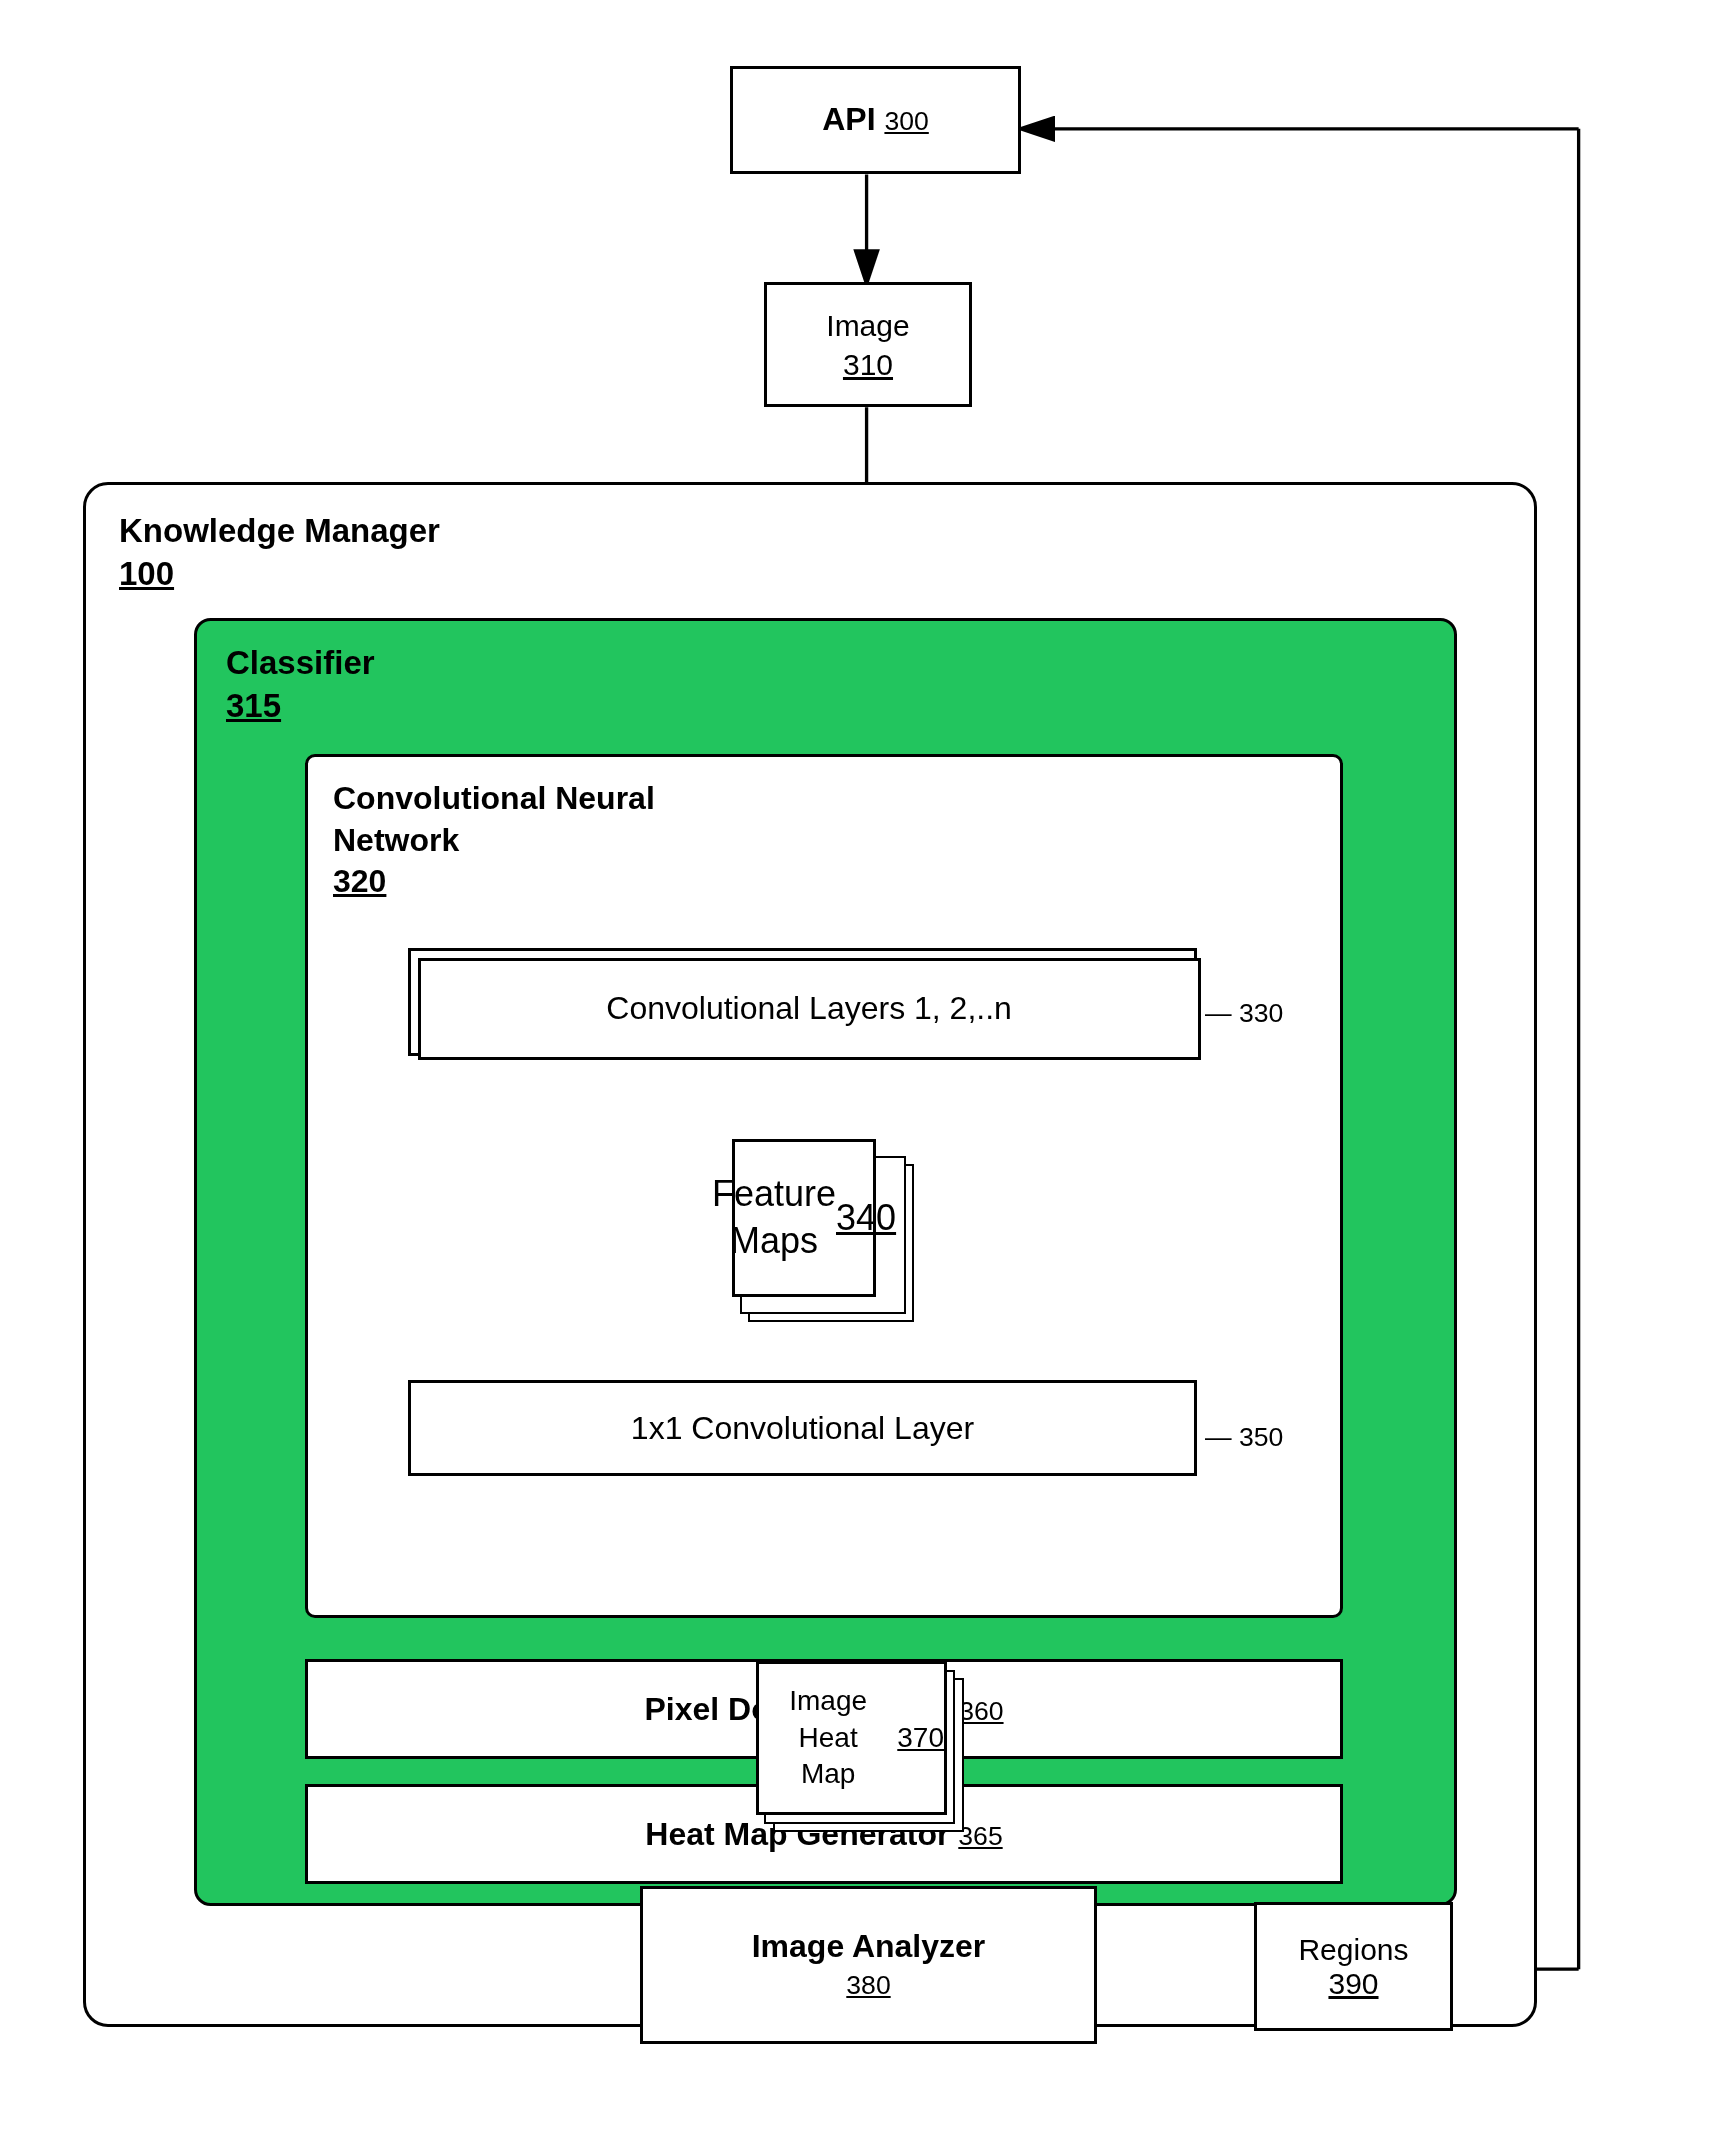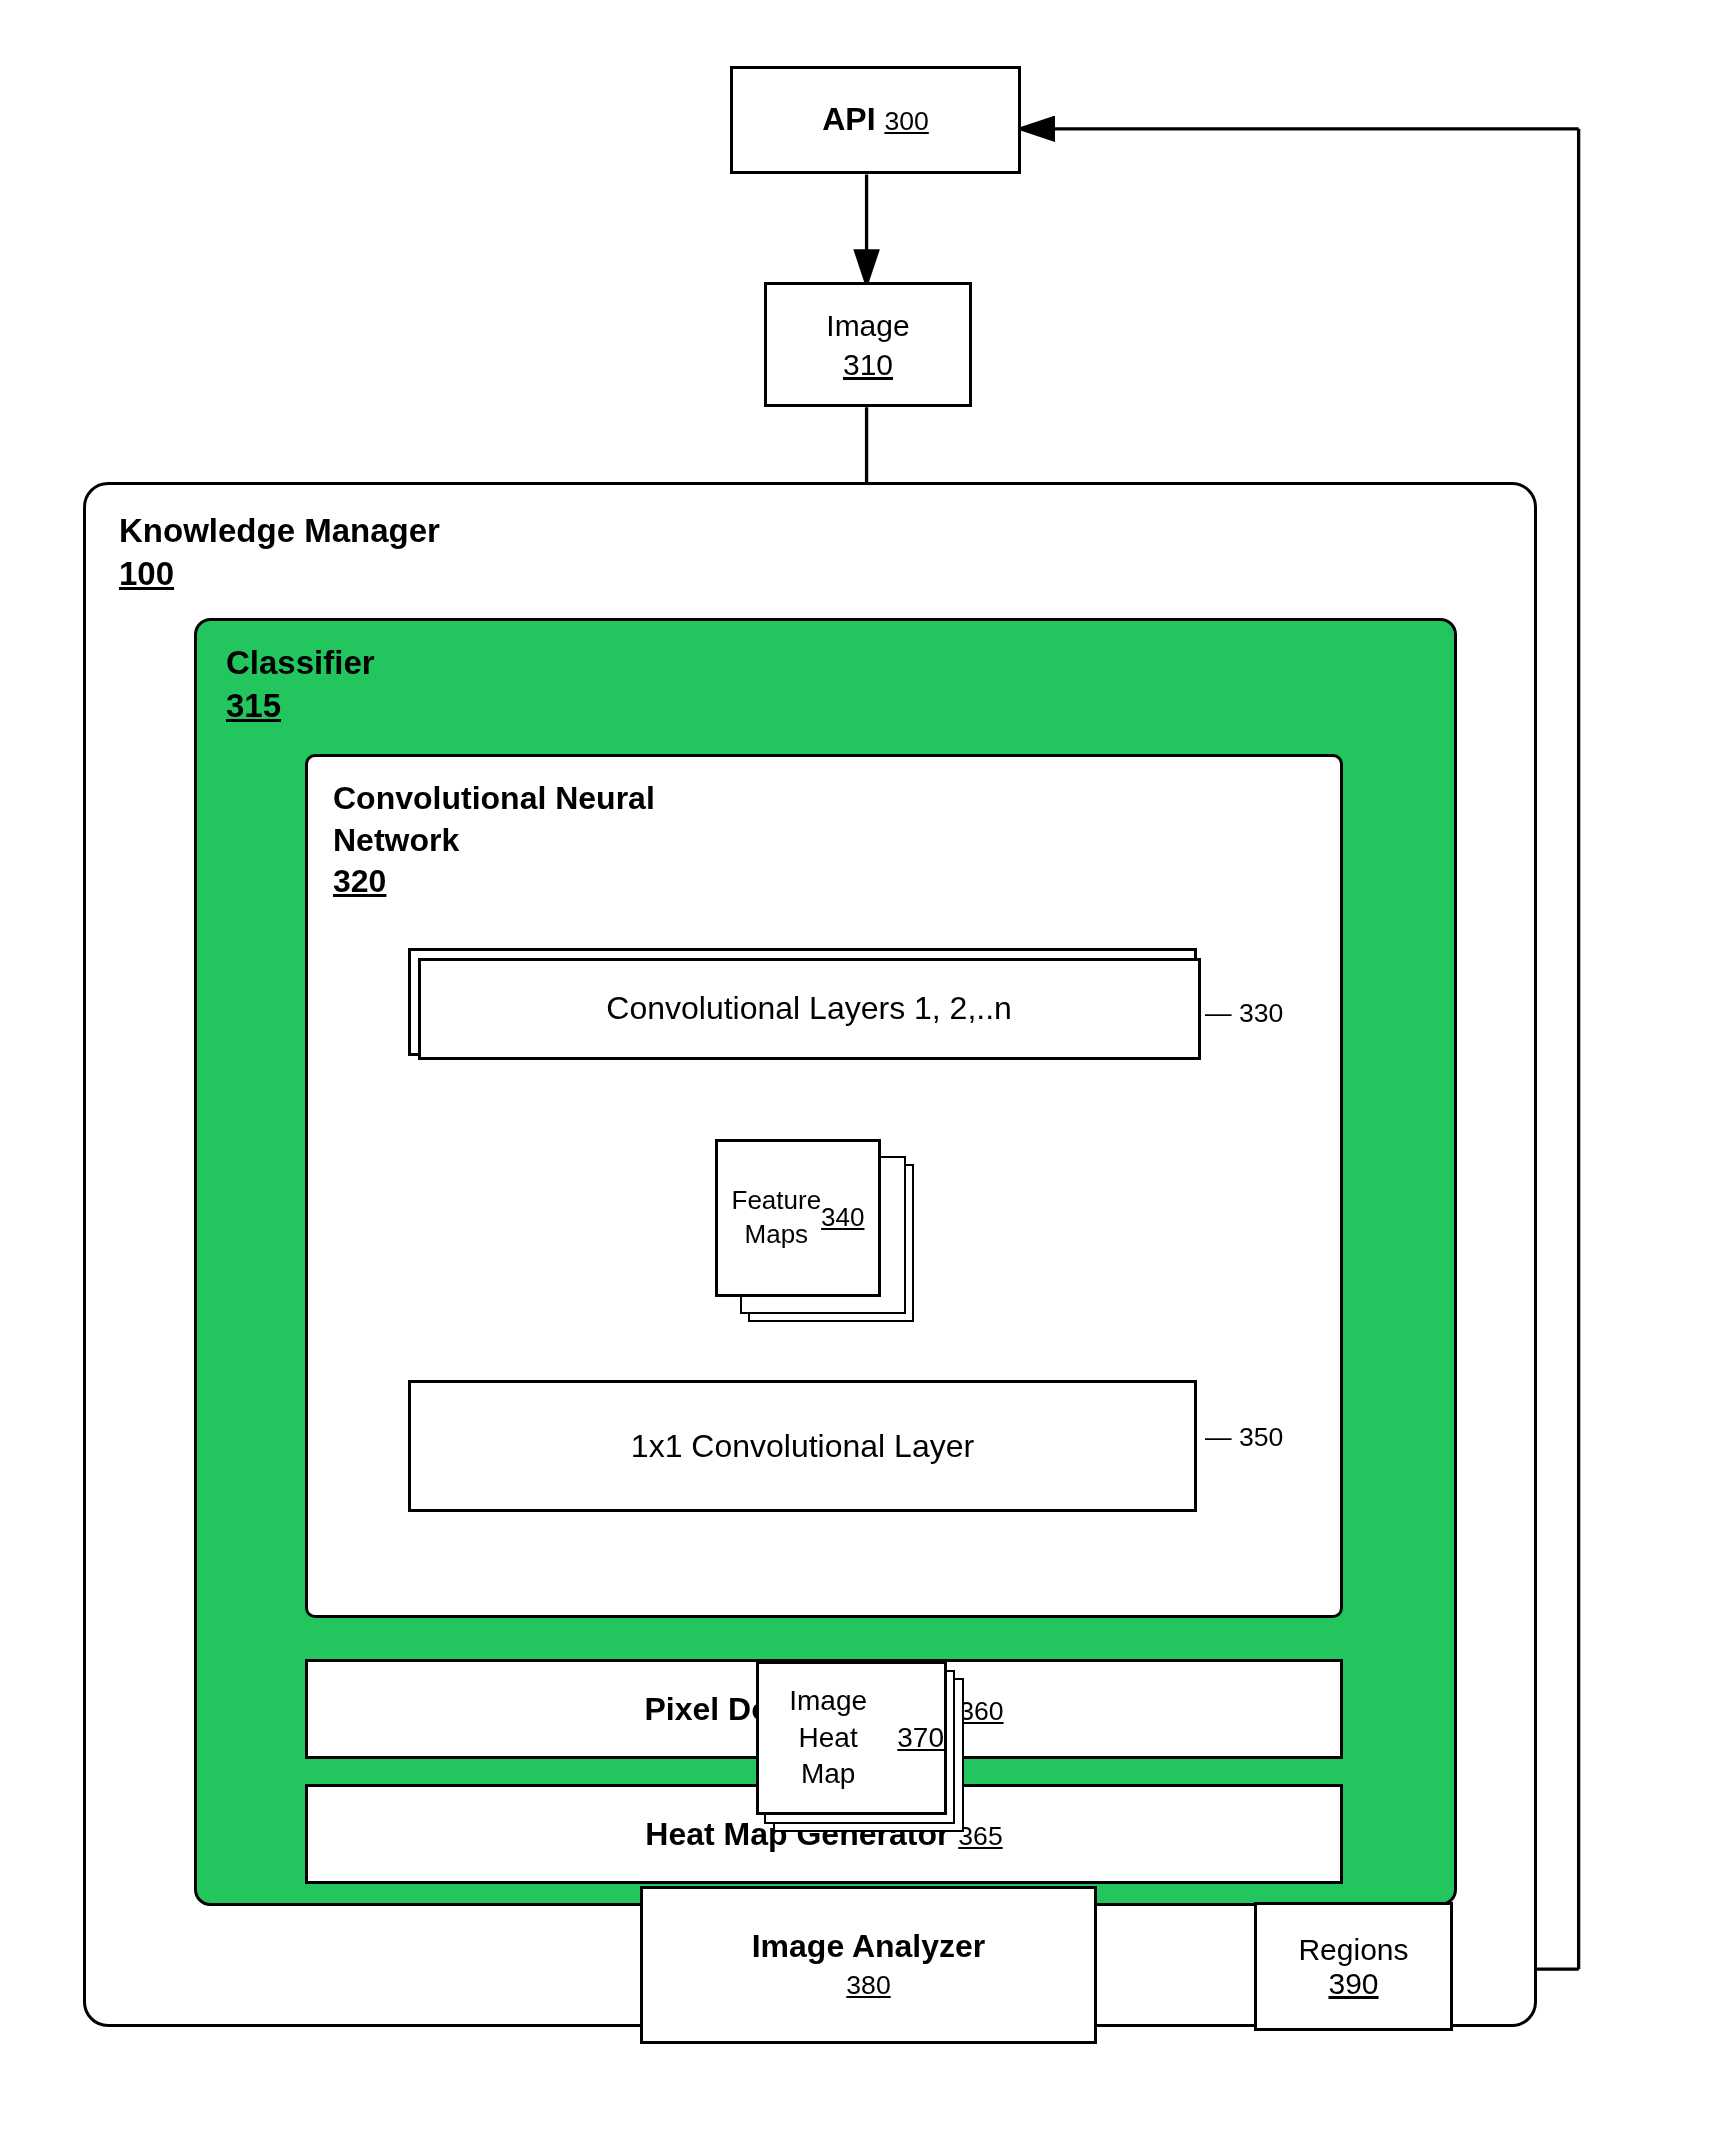--- a/index.html
+++ b/index.html
@@ -171,25 +171,25 @@
         </div>
 
         <div style="position:absolute; left:897px; top:241px; font-size:26.6px;">
           — 330
         </div>
 
         <div style="position:absolute; left:440px; top:407px; width:166px; height:158px; border:2.5px solid #000; background:#fff;">
         </div>
         <div style="position:absolute; left:432px; top:399px; width:166px; height:158px; border:2.5px solid #000; background:#fff;">
         </div>
-        <div class="box" style="position:absolute; left:407px; top:382px; width:166px; height:158px; font-size:26px; line-height:1.3;">
+        <div class="box" style="position:absolute; left:424px; top:382px; width:144px; height:158px; font-size:36px; line-height:1.3;">
           Feature<br>Maps<br><span class="label-underline">340</span>
         </div>
 
-        <div class="box" style="position:absolute; left:100px; top:623px; width:789px; height:132px; font-size:32px;">
+        <div class="box" style="position:absolute; left:100px; top:623px; width:789px; height:96px; font-size:32px;">
           <span>1x1 Convolutional Layer</span>
         </div>
 
         <div style="position:absolute; left:897px; top:665px; font-size:26.6px;">
           — 350
         </div>
 
       </div>
 
       <div class="box box-bold" style="position:absolute; left:108px; top:1038px; width:1038px; height:100px; font-size:32px; font-weight:bold;">

